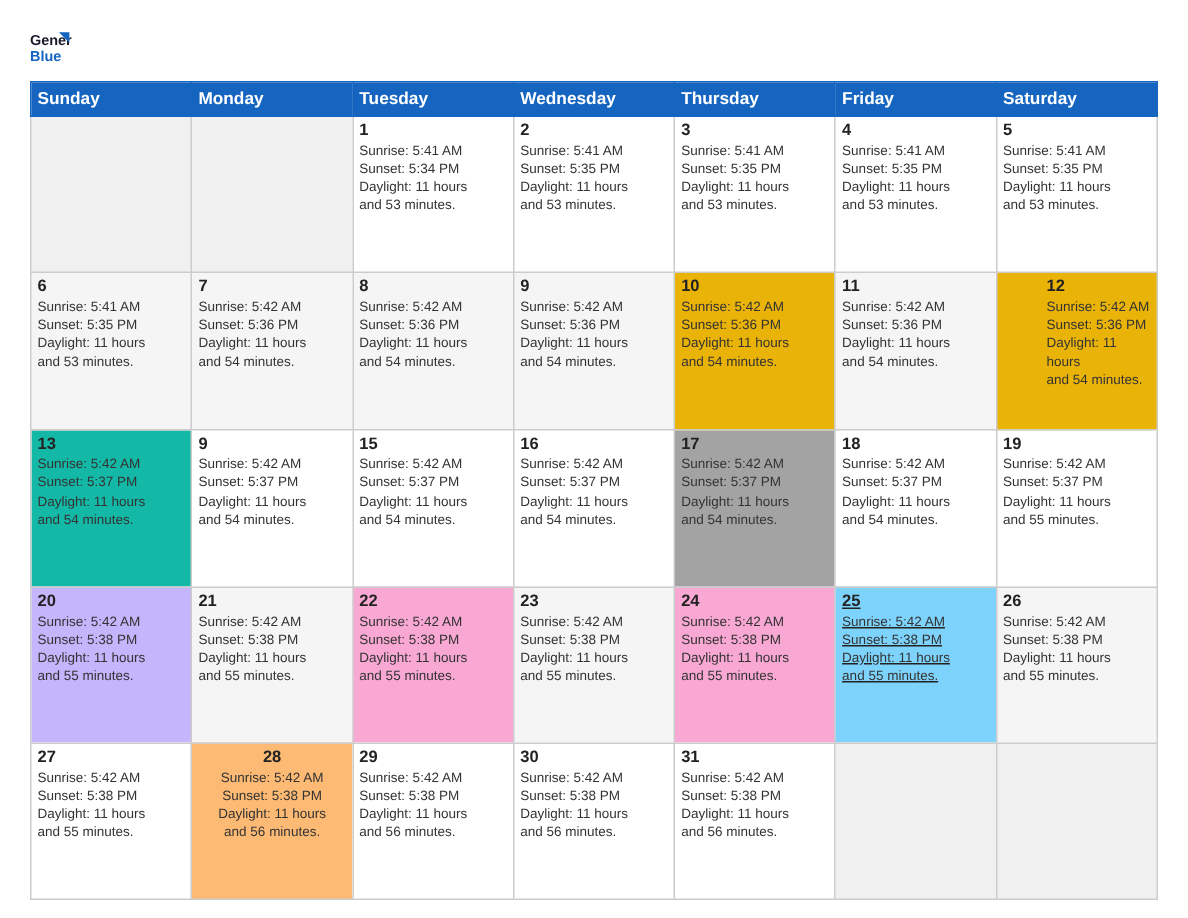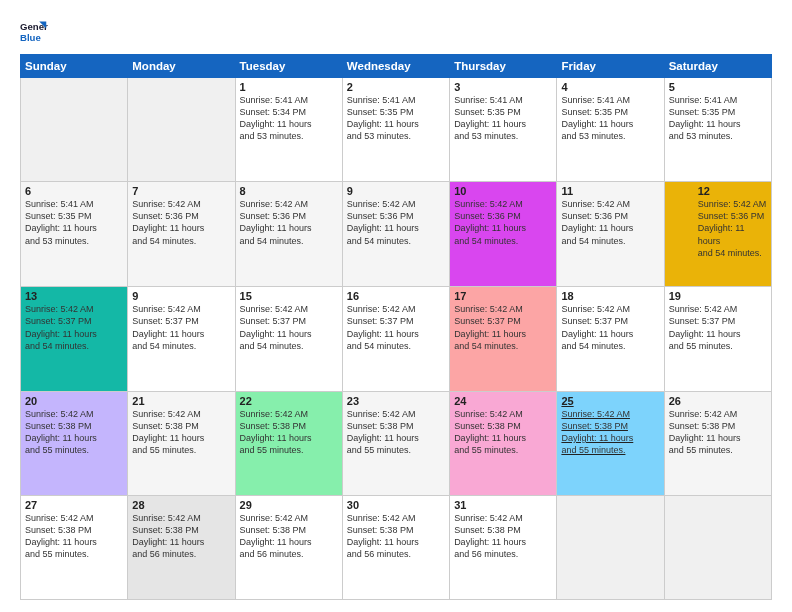--- a/index.html
+++ b/index.html
@@ -181,21 +181,21 @@
 Daylight: 11 hours
 and 54 minutes.</div>
           </td>
           <td style="background: rgb(245, 245, 245);">
             <span class="day-num">9</span>
             <div class="day-info" style="white-space: pre-line;">Sunrise: 5:42 AM
 Sunset: 5:36 PM
 Daylight: 11 hours
 and 54 minutes.</div>
           </td>
-          <td style="background: #d946ef; margin-left: 35px;">
+          <td style="background: #eab308; margin-left: 35px;">
             <span class="day-num">10</span>
             <div class="day-info" style="white-space: pre-line;">Sunrise: 5:42 AM
 Sunset: 5:36 PM
 Daylight: 11 hours
 and 54 minutes.</div>
           </td>
           <td style="background: rgb(245, 245, 245);">
             <span class="day-num">11</span>
             <div class="day-info" style="white-space: pre-line;">Sunrise: 5:42 AM
 Sunset: 5:36 PM
@@ -232,21 +232,21 @@
 Daylight: 11 hours
 and 54 minutes.</div>
           </td>
           <td style="background: rgb(255, 255, 255);">
             <span class="day-num">16</span>
             <div class="day-info" style="white-space: pre-line;">Sunrise: 5:42 AM
 Sunset: 5:37 PM
 Daylight: 11 hours
 and 54 minutes.</div>
           </td>
-          <td style="background: #fca5a5;">
+          <td style="background: #a3a3a3;">
             <span class="day-num">17</span>
             <div class="day-info" style="white-space: pre-line;">Sunrise: 5:42 AM
 Sunset: 5:37 PM
 Daylight: 11 hours
 and 54 minutes.</div>
           </td>
           <td style="background: rgb(255, 255, 255);">
             <span class="day-num">18</span>
             <div class="day-info" style="white-space: pre-line;">Sunrise: 5:42 AM
 Sunset: 5:37 PM
@@ -269,21 +269,21 @@
 Daylight: 11 hours
 and 55 minutes.</div>
           </td>
           <td style="background: rgb(245, 245, 245);">
             <span class="day-num">21</span>
             <div class="day-info" style="white-space: pre-line;">Sunrise: 5:42 AM
 Sunset: 5:38 PM
 Daylight: 11 hours
 and 55 minutes.</div>
           </td>
-          <td style="background: #86efac;">
+          <td style="background: #f9a8d4;">
             <span class="day-num">22</span>
             <div class="day-info" style="white-space: pre-line;">Sunrise: 5:42 AM
 Sunset: 5:38 PM
 Daylight: 11 hours
 and 55 minutes.</div>
           </td>
           <td style="background: rgb(245, 245, 245);">
             <span class="day-num">23</span>
             <div class="day-info" style="white-space: pre-line;">Sunrise: 5:42 AM
 Sunset: 5:38 PM
@@ -313,21 +313,21 @@
           </td>
         </tr>
         <tr>
           <td style="background: rgb(255, 255, 255);">
             <span class="day-num">27</span>
             <div class="day-info" style="white-space: pre-line;">Sunrise: 5:42 AM
 Sunset: 5:38 PM
 Daylight: 11 hours
 and 55 minutes.</div>
           </td>
-          <td style="background: #e5e5e5;">
+          <td style="background: #fdba74; text-align: center;">
             <span class="day-num">28</span>
             <div class="day-info" style="white-space: pre-line;">Sunrise: 5:42 AM
 Sunset: 5:38 PM
 Daylight: 11 hours
 and 56 minutes.</div>
           </td>
           <td style="background: rgb(255, 255, 255);">
             <span class="day-num">29</span>
             <div class="day-info" style="white-space: pre-line;">Sunrise: 5:42 AM
 Sunset: 5:38 PM

